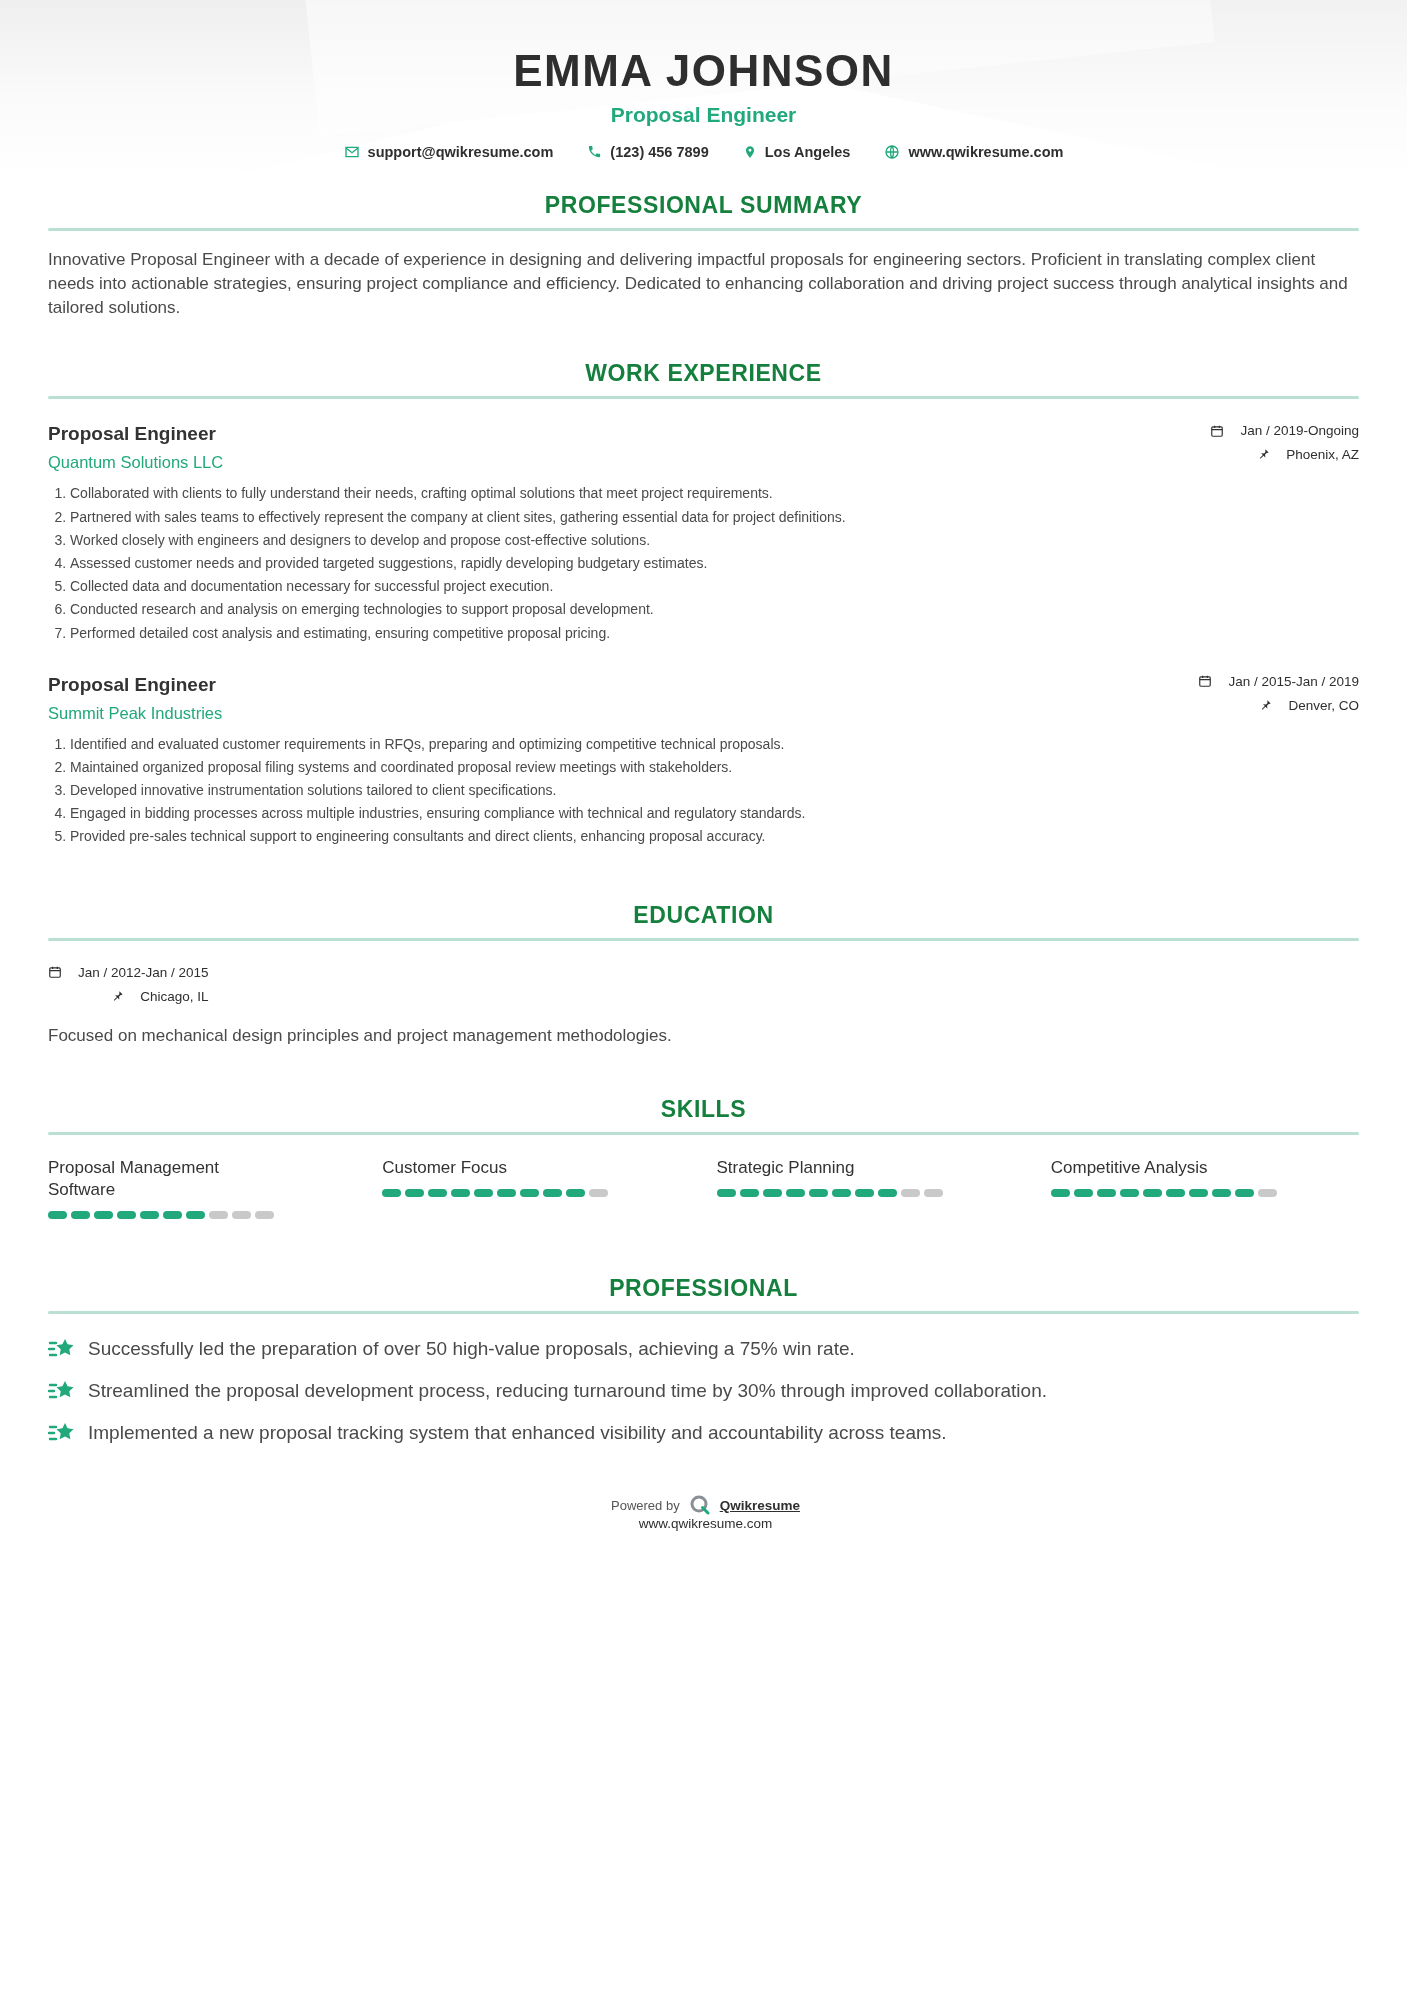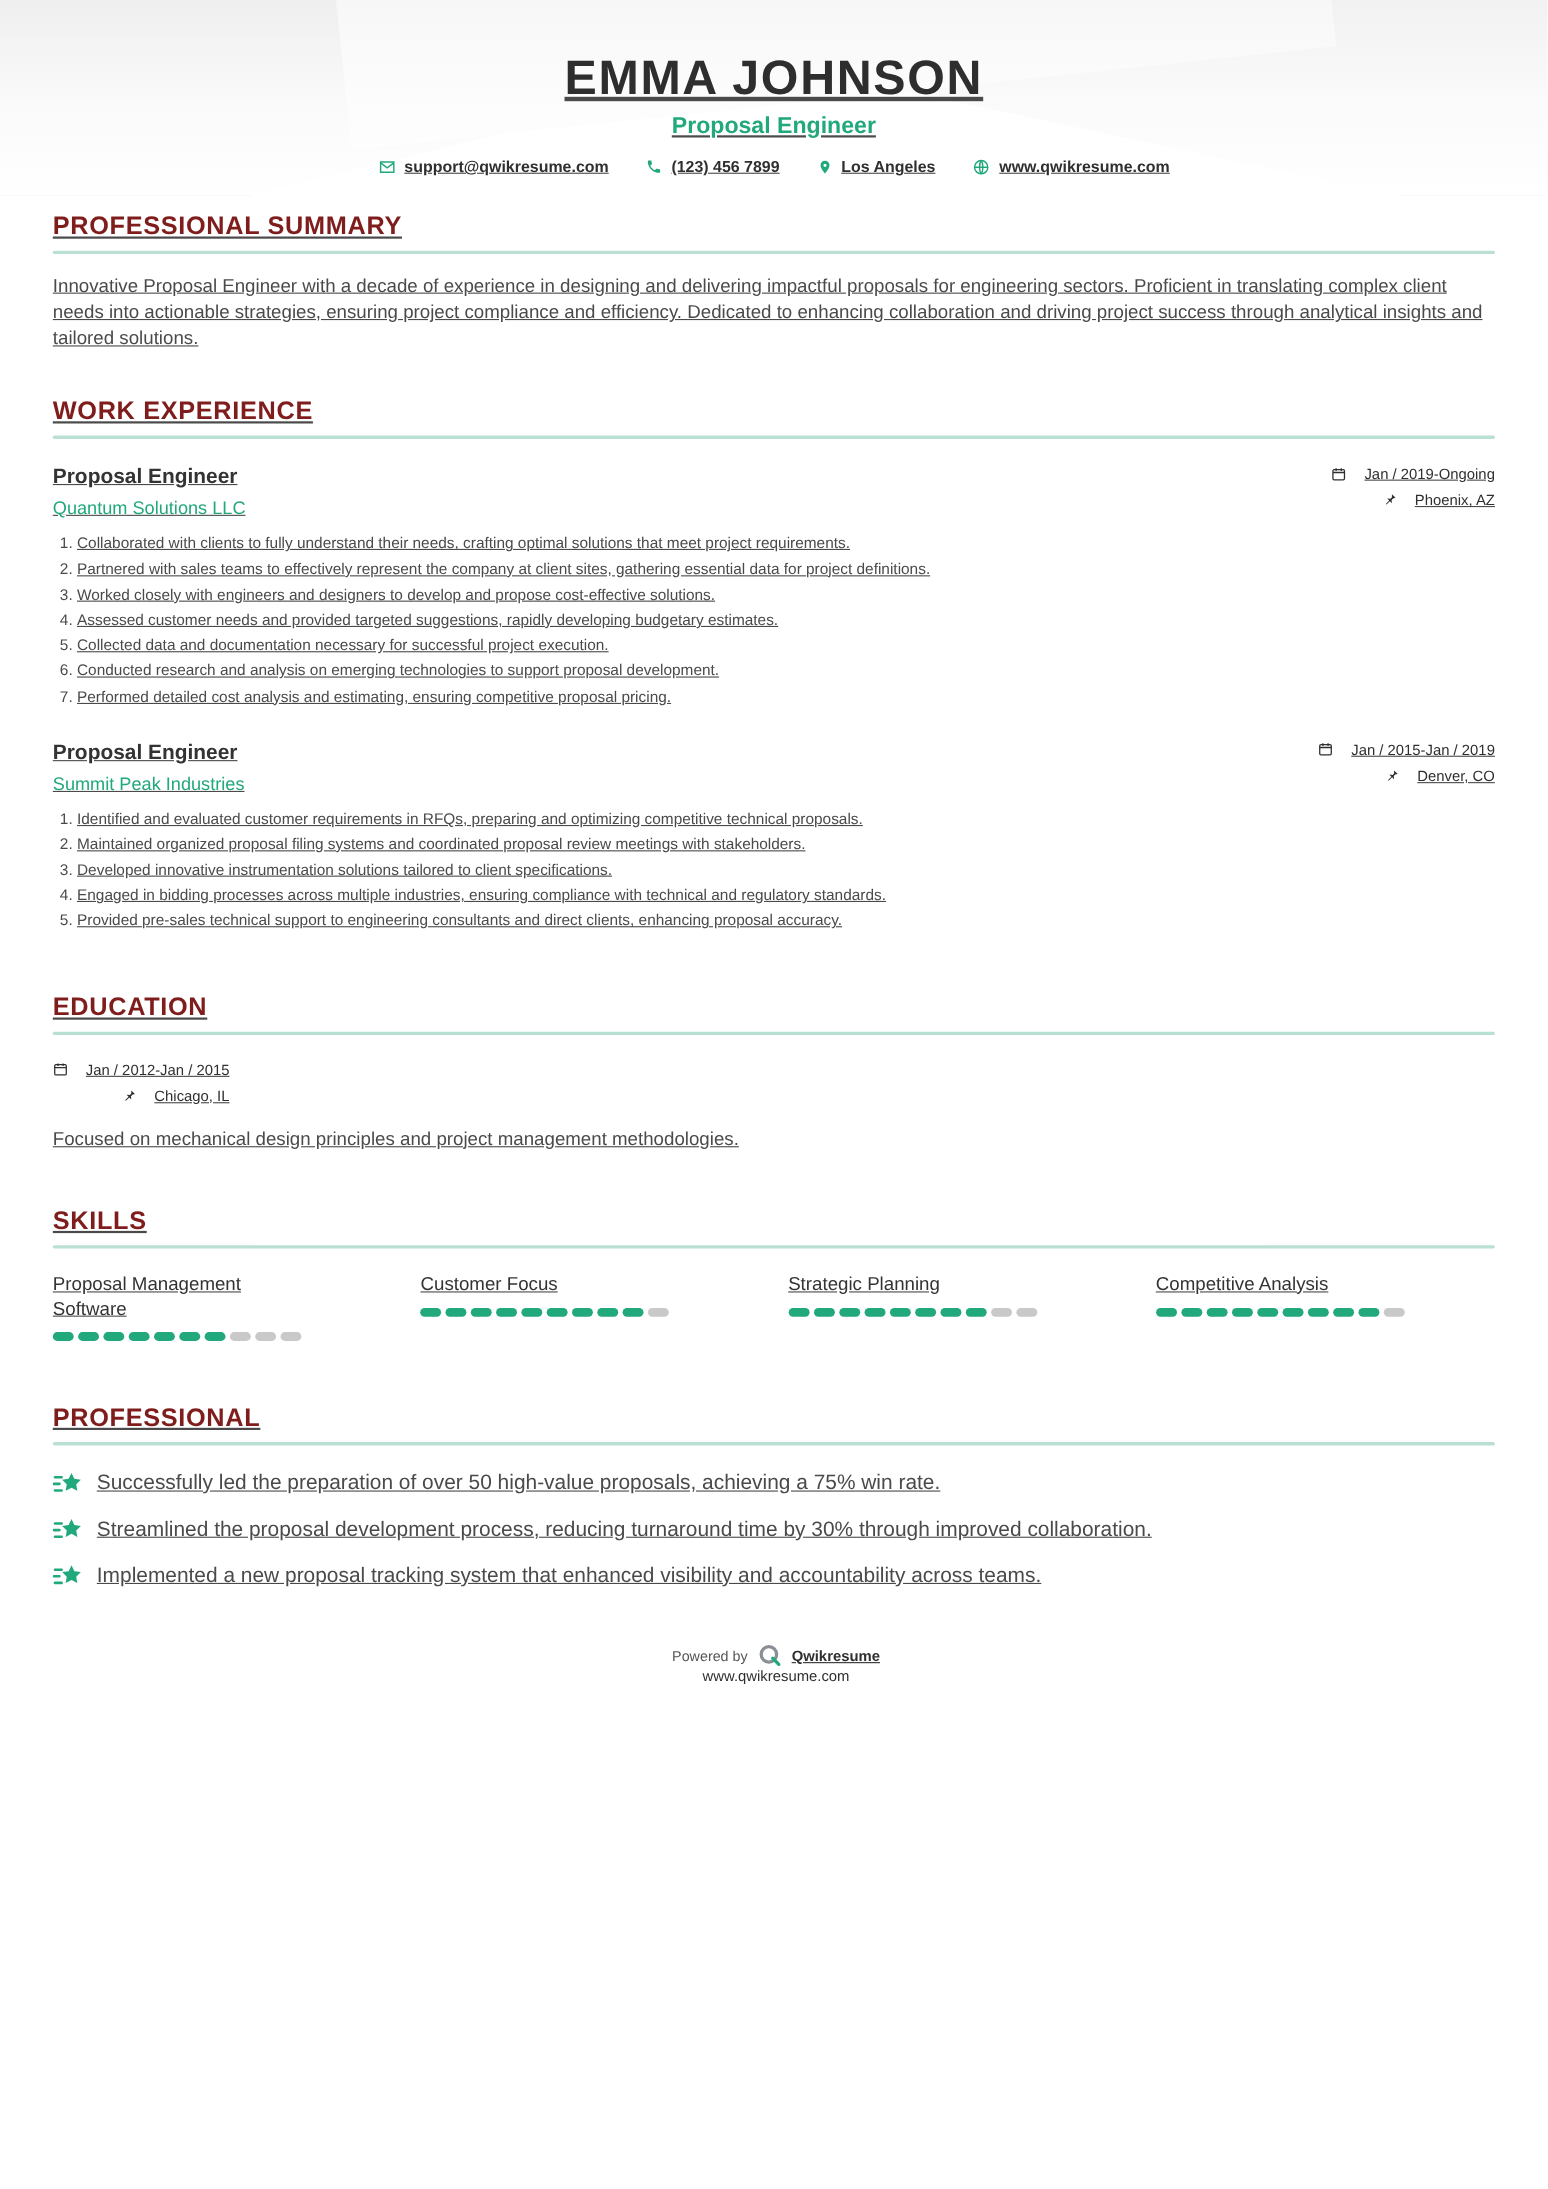--- a/index.html
+++ b/index.html
@@ -6,40 +6,40 @@
   :root{
     --accent:#21a87c;
     --divider:#b9e0d2;
     --seg-off:#c9c9c9;
     --ink:#333333;
     --body:#4a4a4a;
   }
   *{box-sizing:border-box;margin:0;padding:0;}
   html,body{background:#ffffff;}
   body{font-family:"Liberation Sans", sans-serif;color:var(--body);}
-  .page{position:relative;width:1407px;height:1990px;margin:0 auto;background:#ffffff;overflow:hidden;text-decoration:underline;}
+  .page{position:relative;width:1407px;height:1990px;margin:0 auto;background:#ffffff;overflow:hidden;}
 
   
   .hero{position:relative;padding-top:46px;text-align:center;height:178px;}
   .hero-bg{position:absolute;inset:0;overflow:hidden;}
   .hero-bg .shape{position:absolute;}
   .shape-a{left:-140px;top:-160px;width:760px;height:330px;background:#ececec;transform:rotate(-14deg);}
   .shape-b{right:-180px;top:-190px;width:860px;height:340px;background:#efefef;transform:rotate(12deg);}
   .shape-c{left:300px;top:-240px;width:900px;height:330px;background:#f6f6f6;transform:rotate(-6deg);}
   .hero-fade{position:absolute;inset:0;background:linear-gradient(180deg,rgba(255,255,255,.15) 0%,rgba(255,255,255,.75) 55%,#ffffff 100%);}
   .hero-inner{position:relative;z-index:2;}
   .candidate-name{font-size:44px;font-weight:700;letter-spacing:1.5px;color:#2e2e2e;}
   .candidate-title{margin-top:7px;font-size:21px;font-weight:700;color:var(--accent);}
   .contact-row{margin-top:17px;display:flex;justify-content:center;align-items:center;gap:34px;font-size:14.5px;font-weight:700;color:#2f2f2f;}
   .contact{display:flex;align-items:flex-start;gap:8px;}
   .contact .icn{color:var(--accent);display:inline-flex;}
 
   
   .content{padding:0 48px;}
-  .sec-title{font-size:23px;font-weight:700;letter-spacing:.6px;color:#7f1d1d;}
+  .sec-title{font-size:23px;font-weight:700;letter-spacing:.6px;color:#15803d;text-align:center;}
   .divider{height:3px;background:var(--divider);border-radius:2px;margin-top:9px;}
   .summary-text{margin-top:17px;font-size:17px;line-height:1.42;color:var(--body);}
 
   .sec{margin-top:0;}
   .sec-summary{margin-top:14px;}
   .sec-work{margin-top:40px;}
   .sec-education{margin-top:56px;}
   .sec-skills{margin-top:50px;}
   .sec-achievements{margin-top:56px;}
 

